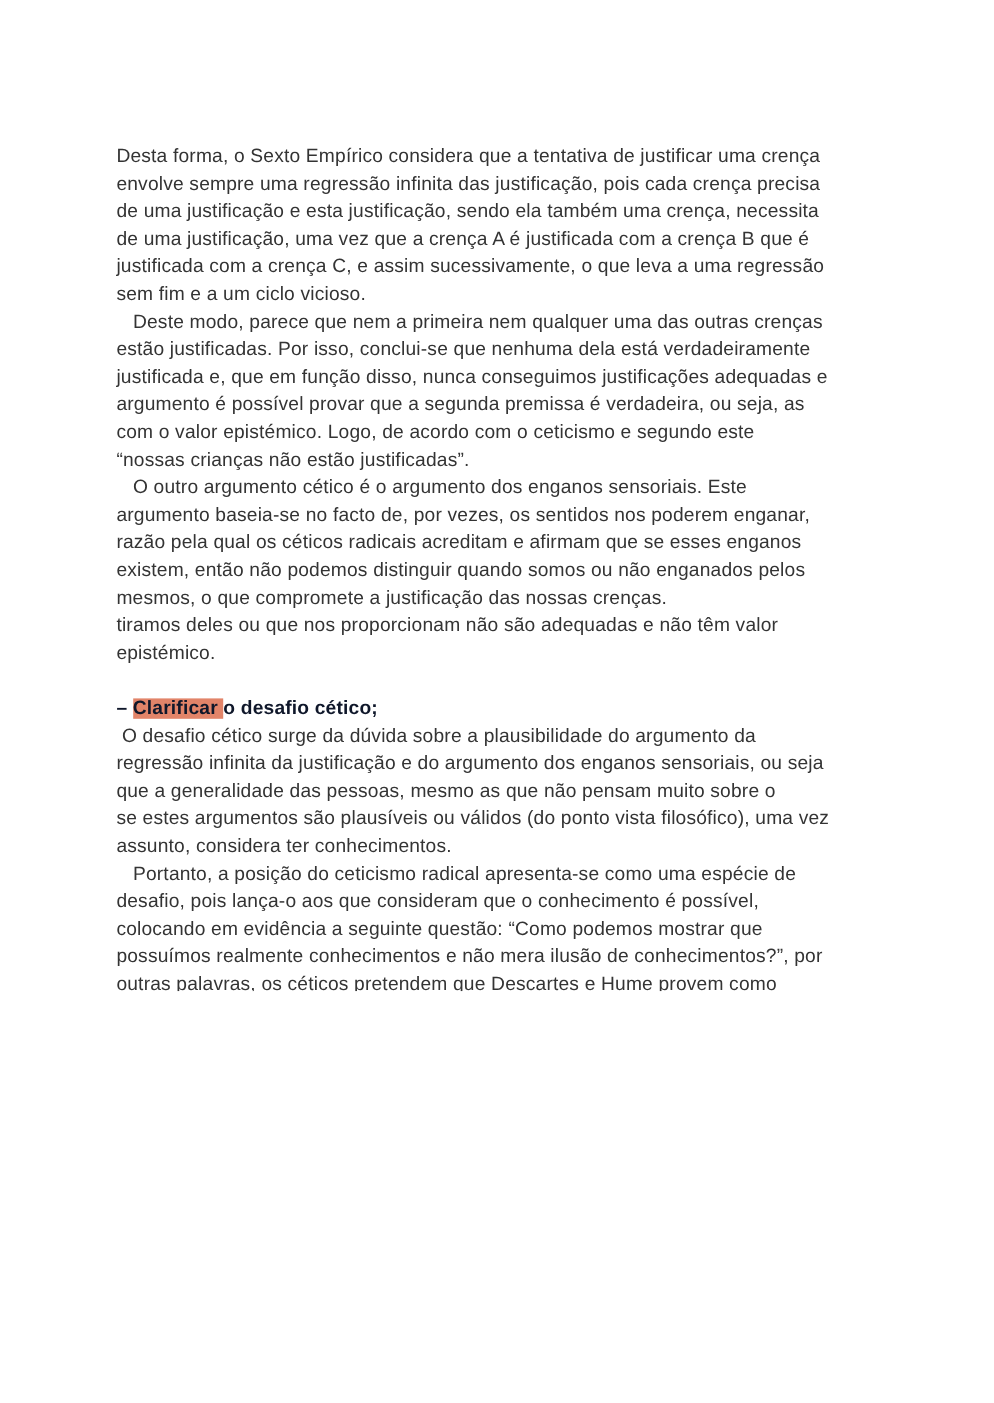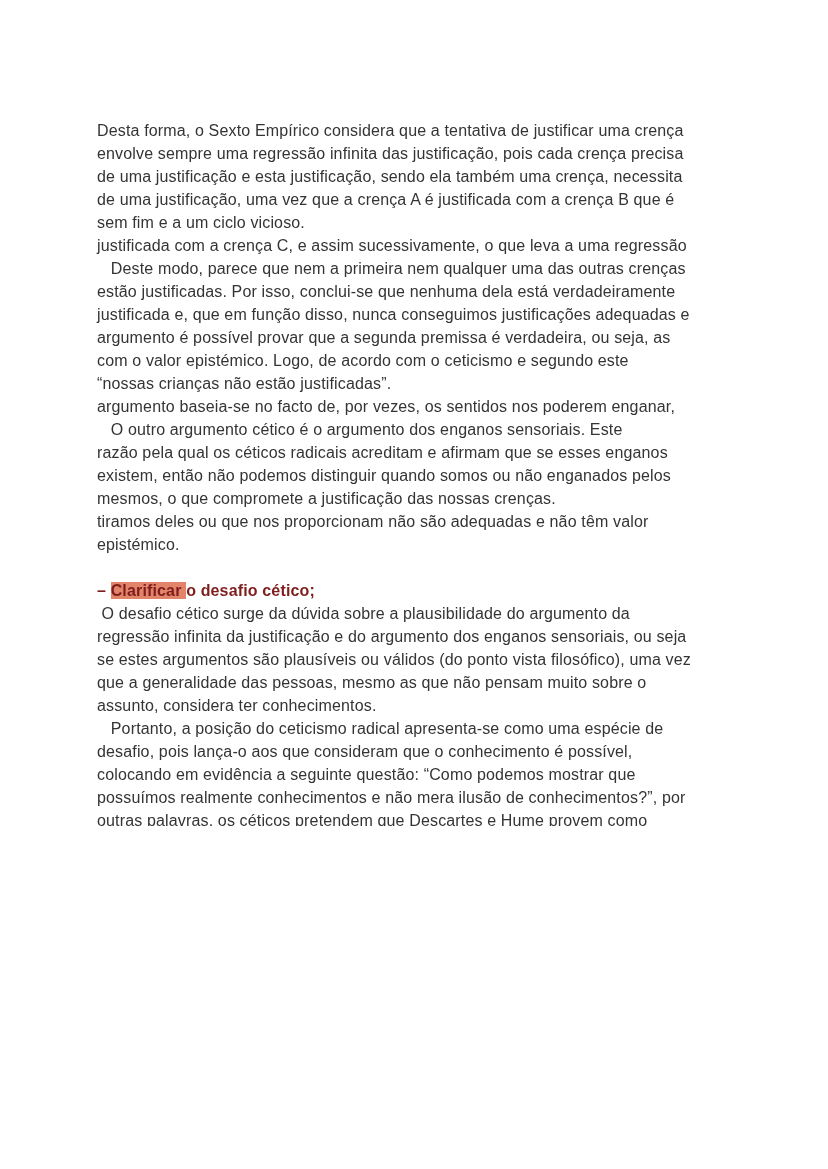--- a/index.html
+++ b/index.html
@@ -43,49 +43,49 @@
 </head>
 <body>
 
 <div class="page">
   <div class="doc" style="color: rgb(52, 52, 52);">
       <div>
         <div class="line">Desta forma, o Sexto Empírico considera que a tentativa de justificar uma crença</div>
         <div class="line">envolve sempre uma regressão infinita das justificação, pois cada crença precisa</div>
         <div class="line">de uma justificação e esta justificação, sendo ela também uma crença, necessita</div>
         <div class="line">de uma justificação, uma vez que a crença A é justificada com a crença B que é</div>
+        <div class="line">justificada com a crença C, e assim sucessivamente, o que leva a uma regressão</div>
         <div class="line">sem fim e a um ciclo vicioso.</div>
-        <div class="line">justificada com a crença C, e assim sucessivamente, o que leva a uma regressão</div>
       </div>
       <div>
         <div class="line">   Deste modo, parece que nem a primeira nem qualquer uma das outras crenças</div>
         <div class="line">estão justificadas. Por isso, conclui-se que nenhuma dela está verdadeiramente</div>
         <div class="line">justificada e, que em função disso, nunca conseguimos justificações adequadas e</div>
         <div class="line">argumento é possível provar que a segunda premissa é verdadeira, ou seja, as</div>
         <div class="line">com o valor epistémico. Logo, de acordo com o ceticismo e segundo este</div>
         <div class="line">“nossas crianças não estão justificadas”.</div>
       </div>
       <div>
+        <div class="line">   O outro argumento cético é o argumento dos enganos sensoriais. Este</div>
         <div class="line">argumento baseia-se no facto de, por vezes, os sentidos nos poderem enganar,</div>
-        <div class="line">   O outro argumento cético é o argumento dos enganos sensoriais. Este</div>
         <div class="line">razão pela qual os céticos radicais acreditam e afirmam que se esses enganos</div>
         <div class="line">existem, então não podemos distinguir quando somos ou não enganados pelos</div>
         <div class="line">mesmos, o que compromete a justificação das nossas crenças.</div>
       </div>
       <div>
         <div class="line">tiramos deles ou que nos proporcionam não são adequadas e não têm valor</div>
         <div class="line">epistémico.</div>
       </div>
       <div class="spacer"></div>
-      <div class="heading line" style="color: #7f1d1d;"><span>– </span><span class="hl" style="background-color: rgb(226, 132, 105);">Clarificar </span><span>o desafio cético;</span></div>
+      <div class="heading line" style="color: #0f172a;"><span>– </span><span class="hl" style="background-color: rgb(226, 132, 105);">Clarificar </span><span>o desafio cético;</span></div>
       <div>
         <div class="line"> O desafio cético surge da dúvida sobre a plausibilidade do argumento da</div>
         <div class="line">regressão infinita da justificação e do argumento dos enganos sensoriais, ou seja</div>
+        <div class="line">que a generalidade das pessoas, mesmo as que não pensam muito sobre o</div>
         <div class="line">se estes argumentos são plausíveis ou válidos (do ponto vista filosófico), uma vez</div>
-        <div class="line">que a generalidade das pessoas, mesmo as que não pensam muito sobre o</div>
         <div class="line">assunto, considera ter conhecimentos.</div>
       </div>
       <div>
         <div class="line">   Portanto, a posição do ceticismo radical apresenta-se como uma espécie de</div>
         <div class="line">desafio, pois lança-o aos que consideram que o conhecimento é possível,</div>
         <div class="line">colocando em evidência a seguinte questão: “Como podemos mostrar que</div>
         <div class="line">possuímos realmente conhecimentos e não mera ilusão de conhecimentos?”, por</div>
         <div class="line">outras palavras, os céticos pretendem que Descartes e Hume provem como</div>
         <div class="line">podemos de facto conhecer. Tratando-se, assim, do desafio cético.</div>
       </div>

